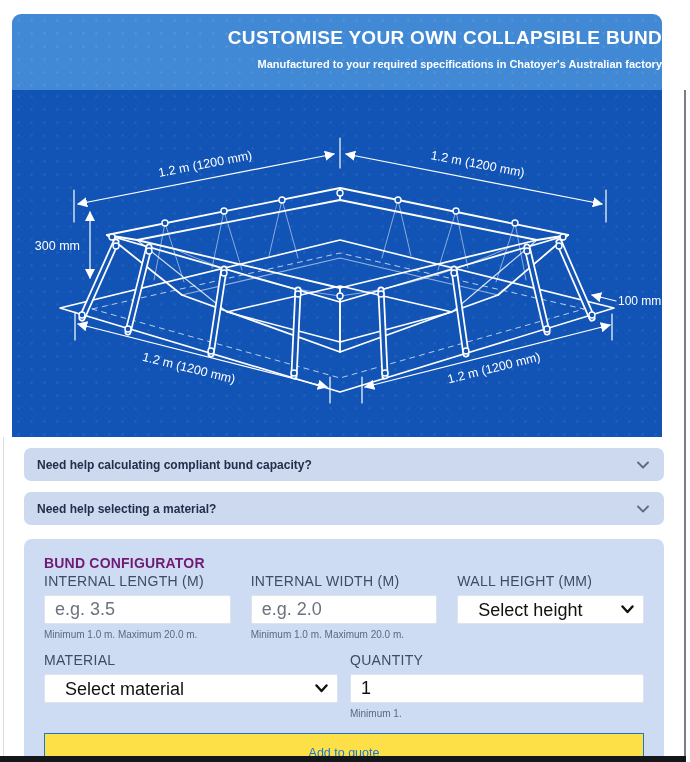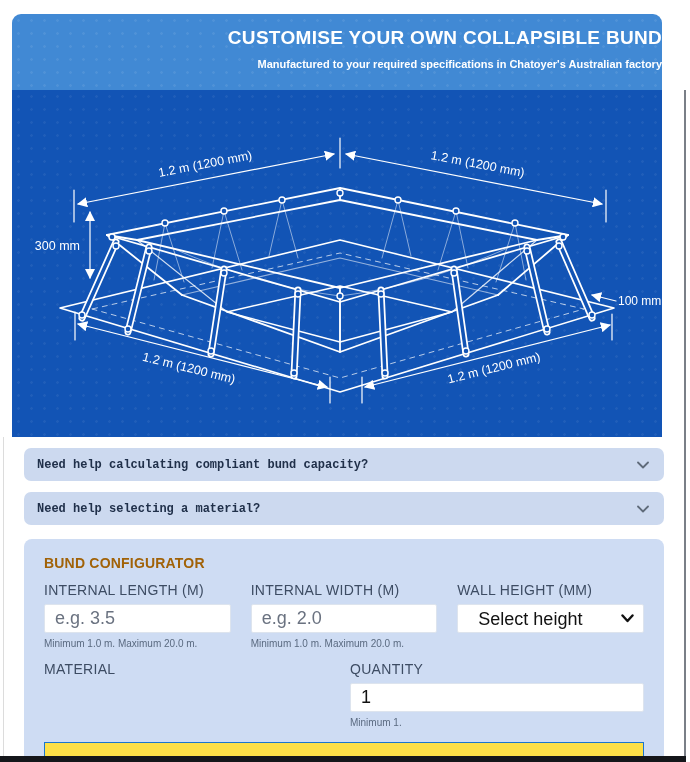--- a/index.html
+++ b/index.html
@@ -29,28 +29,28 @@
   .blueprint svg { display:block; }
   .blueprint text { font-family:"Liberation Sans","DejaVu Sans",sans-serif; fill:#fff; stroke:none; }
 
   
   .stack { margin:11px 0 0 12px; width:640px; display:flex; flex-direction:column; gap:11px; }
 
   .accordion {
     height:33px; width:100%; background:#ccd9ef; border:none; border-radius:7px;
     display:flex; align-items:center; justify-content:space-between;
     padding:0 15px 0 13px; cursor:pointer;
-    font-family:Liberation Mono, monospace; font-size:12px; font-weight:bold; color:#20304a; text-align:left;
+    font-family:Liberation Sans, sans-serif; font-size:12px; font-weight:bold; color:#20304a; text-align:left;
   }
 
   .card {
     margin-top:3px; background:#cedcf3; border-radius:8px 8px 0 0;
     padding:16px 20px 20px; min-height:222px;
   }
-  .card h2 { font-size:14px; font-weight:bold; color:#a16207; letter-spacing:.2px; margin-bottom:11px; }
+  .card h2 { font-size:14px; font-weight:bold; color:#701a75; letter-spacing:.2px; margin-bottom:2px; }
   .grid3 { display:grid; grid-template-columns:1fr 1fr 1fr; column-gap:20px; }
   .grid2 { display:grid; grid-template-columns:1fr 1fr; column-gap:12px; margin-top:12px; }
   .field label { display:block; font-size:14px; color:#3d4c63; letter-spacing:.3px; margin-bottom:6px; }
   .field input, .field select {
     width:100%; height:29px; border:1px solid #dde4ee; border-radius:2px;
     background:#fff; font-family:inherit; font-size:18px; color:#111; padding:0 10px;
   }
   .field input::placeholder { color:#6a7280; }
   .selwrap { position:relative; }
   .selwrap select { appearance:none; -webkit-appearance:none; font-weight:500; padding-right:28px;padding-left:20px; }
@@ -231,20 +231,28 @@
             <svg class="chev" width="13" height="9" viewBox="0 0 13 9">
               <polyline points="1.5,1.5 6.5,7 11.5,1.5" fill="none" stroke="#111" stroke-width="2.4" stroke-linecap="round" stroke-linejoin="round"></polyline>
             </svg>
           </div>
         </div>
       </div>
 
       <div class="grid2">
         <div class="field">
           <label>MATERIAL</label>
+          <div class="selwrap">
+            <select>
+              <option>Select material</option>
+            </select>
+            <svg class="chev" width="13" height="9" viewBox="0 0 13 9">
+              <polyline points="1.5,1.5 6.5,7 11.5,1.5" fill="none" stroke="#111" stroke-width="2.4" stroke-linecap="round" stroke-linejoin="round"></polyline>
+            </svg>
+          </div>
         </div>
         <div class="field">
           <label>QUANTITY</label>
           <input type="text" value="1" style="">
           <div class="hint">Minimum 1.</div>
         </div>
       </div>
 
       <button class="quote-btn">Add to quote</button>
     </section>

